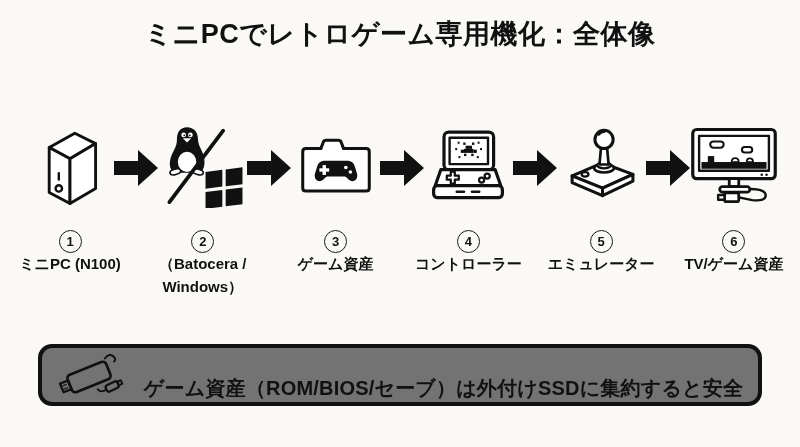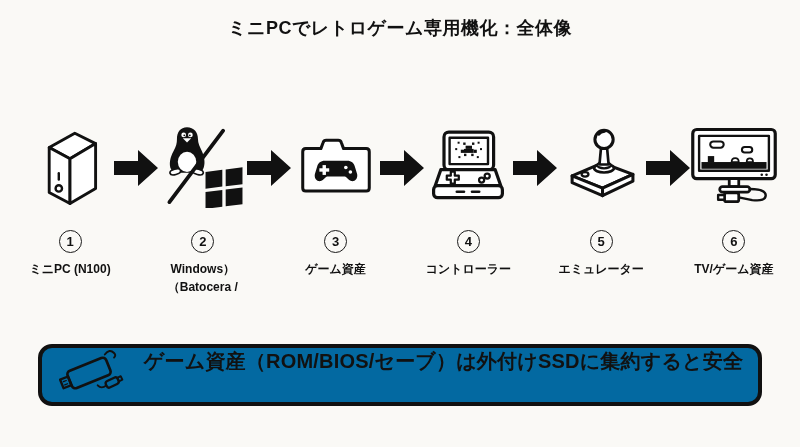--- a/index.html
+++ b/index.html
@@ -2,39 +2,39 @@
 <html><head>
 <meta charset="utf-8">
 <style>
   html,body{margin:0;padding:0;}
   .page{
     position:relative;width:800px;height:447px;background:#FAF9F6;
     font-family:"Liberation Sans","DejaVu Sans",sans-serif;color:#111;overflow:hidden;
   }
   .title{
     position:absolute;top:16px;left:0;width:100%;margin:0;text-align:center;
-    font-size:18px;font-weight:900;letter-spacing:0.5px;
+    font-size:27px;font-weight:900;letter-spacing:0.5px;
   }
   .flow{
     position:absolute;top:112px;left:26px;width:752px;
     display:flex;justify-content:space-between;align-items:flex-start;
   }
   .step{display:flex;flex-direction:column;align-items:center;width:88px;flex:0 0 auto;}
   .icon-box{height:108px;display:flex;align-items:center;justify-content:center;}
   .arrow{flex:0 0 auto;margin-top:38px;}
   .num{
     margin-top:10px;width:21px;height:21px;border:1.6px solid #1a1a1a;border-radius:50%;
     display:flex;align-items:center;justify-content:center;font-size:13px;font-weight:600;
   }
-  .label{margin-top:7px;text-align:center;font-size:12px;font-weight:700;line-height:1.5;}
+  .label{text-align:center;font-size:15px;font-weight:700;line-height:1.5;}
   .label div{white-space:nowrap;}
   .banner{
     position:absolute;left:38px;top:344px;width:724px;height:62px;box-sizing:border-box;
-    background:#0369a1;border:4px solid #111;border-radius:14px;
-    display:flex;align-items:flex-start;justify-content:center;gap:13px;
+    background:#737373;border:4px solid #111;border-radius:14px;
+    display:flex;align-items:flex-end;justify-content:center;gap:13px;
   }
   .banner-text{font-size:20px;font-weight:800;letter-spacing:0.2px;white-space:nowrap;}
   svg{display:block;}
 </style>
 </head>
 <body>
 
 <div class="page">
 
   <h1 class="title">ミニPCでレトロゲーム専用機化：全体像</h1>
@@ -85,22 +85,22 @@
               <rect x="24" y="0" width="20" height="20"></rect>
             <rect x="0" y="24" width="20" height="20"></rect>
               <rect x="24" y="24" width="20" height="20"></rect>
           </g>
         </svg>
       </div>
       <div class="num">
           <span>2</span>
         </div>
       <div class="label">
+        <div>（Batocera /</div>
         <div>Windows）</div>
-        <div>（Batocera /</div>
       </div>
     </div>
 
     <div class="arrow">
       <svg width="44" height="36" viewBox="0 0 44 36">
           <path d="M0,11 H24 V0 L44,18 L24,36 V25 H0 Z" fill="#111"></path>
         </svg>
     </div>
 
     <div class="step">

